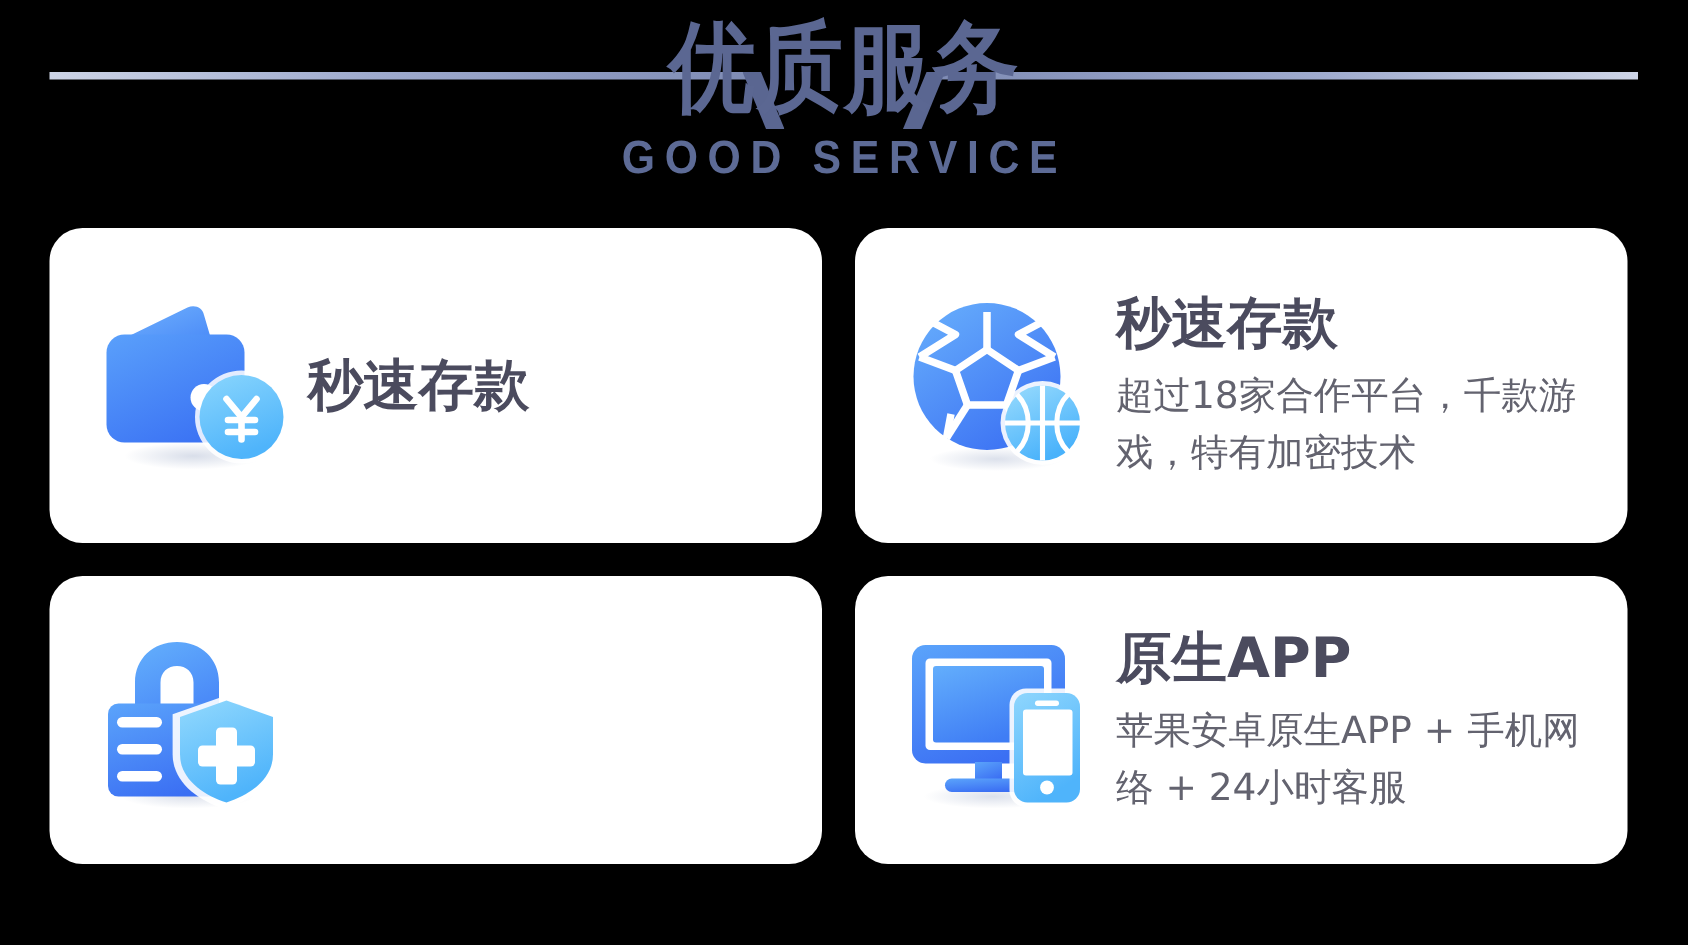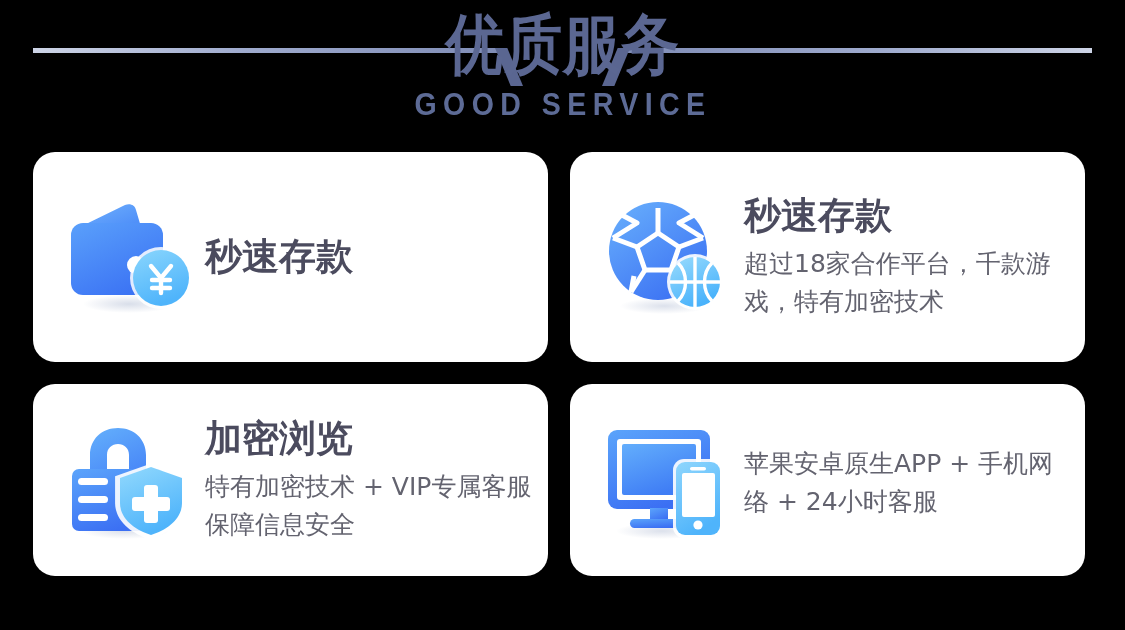--- a/index.html
+++ b/index.html
@@ -218,24 +218,20 @@
             <rect x="15" y="99" width="30" height="7" rx="3.5"></rect>
           </g>
           <path d="M88 50 L122 62 V88 C122 106 106 118 88 124 C70 118 54 106 54 88 V62 Z" fill="#ffffff" opacity="0.9" transform="translate(-3,-2) scale(1.02)"></path>
           <path d="M88 52 L119 63 V88 C119 104 104 115 88 120 C72 115 57 104 57 88 V63 Z" fill="url(#shgrad)"></path>
           <g fill="#ffffff">
             <rect x="81" y="70" width="14" height="38" rx="3"></rect>
             <rect x="69" y="82" width="38" height="14" rx="3"></rect>
           </g>
         </svg>
       </div>
-      <div class="card-text">
-        <div class="card-title">加密浏览</div>
-        <div class="card-desc">特有加密技术 + VIP专属客服保障信息安全</div>
-      </div>
     </div>
 
     <div class="card card-4">
       <div class="card-icon">
         <svg viewBox="0 0 130 130" width="130" height="130">
           <defs>
             <linearGradient id="mgrad" x1="0" y1="0" x2="0.5" y2="1">
               <stop offset="0%" stop-color="#5ba4fb"></stop>
               <stop offset="100%" stop-color="#3b6ff3"></stop>
             </linearGradient>
@@ -259,18 +255,19 @@
           <rect x="50" y="93" width="18" height="14" fill="url(#mgrad)"></rect>
           <rect x="30" y="104" width="58" height="9" rx="4.5" fill="url(#mgrad)"></rect>
           <rect x="73" y="44" width="50" height="79" rx="11" fill="#ffffff" opacity="0.9"></rect>
           <rect x="76" y="47" width="44" height="73" rx="9" fill="url(#pgrad)"></rect>
           <rect x="82" y="58" width="33" height="44" rx="2" fill="#ffffff"></rect>
           <rect x="90" y="52" width="16" height="3.6" rx="1.8" fill="#ffffff"></rect>
           <circle cx="98" cy="110" r="4.6" fill="#ffffff"></circle>
         </svg>
       </div>
       <div class="card-text">
+        <div class="card-title">原生APP</div>
         <div class="card-desc">苹果安卓原生APP + 手机网络 + 24小时客服</div>
       </div>
     </div>
 
   </div>
 </div>
 
 </body></html>

